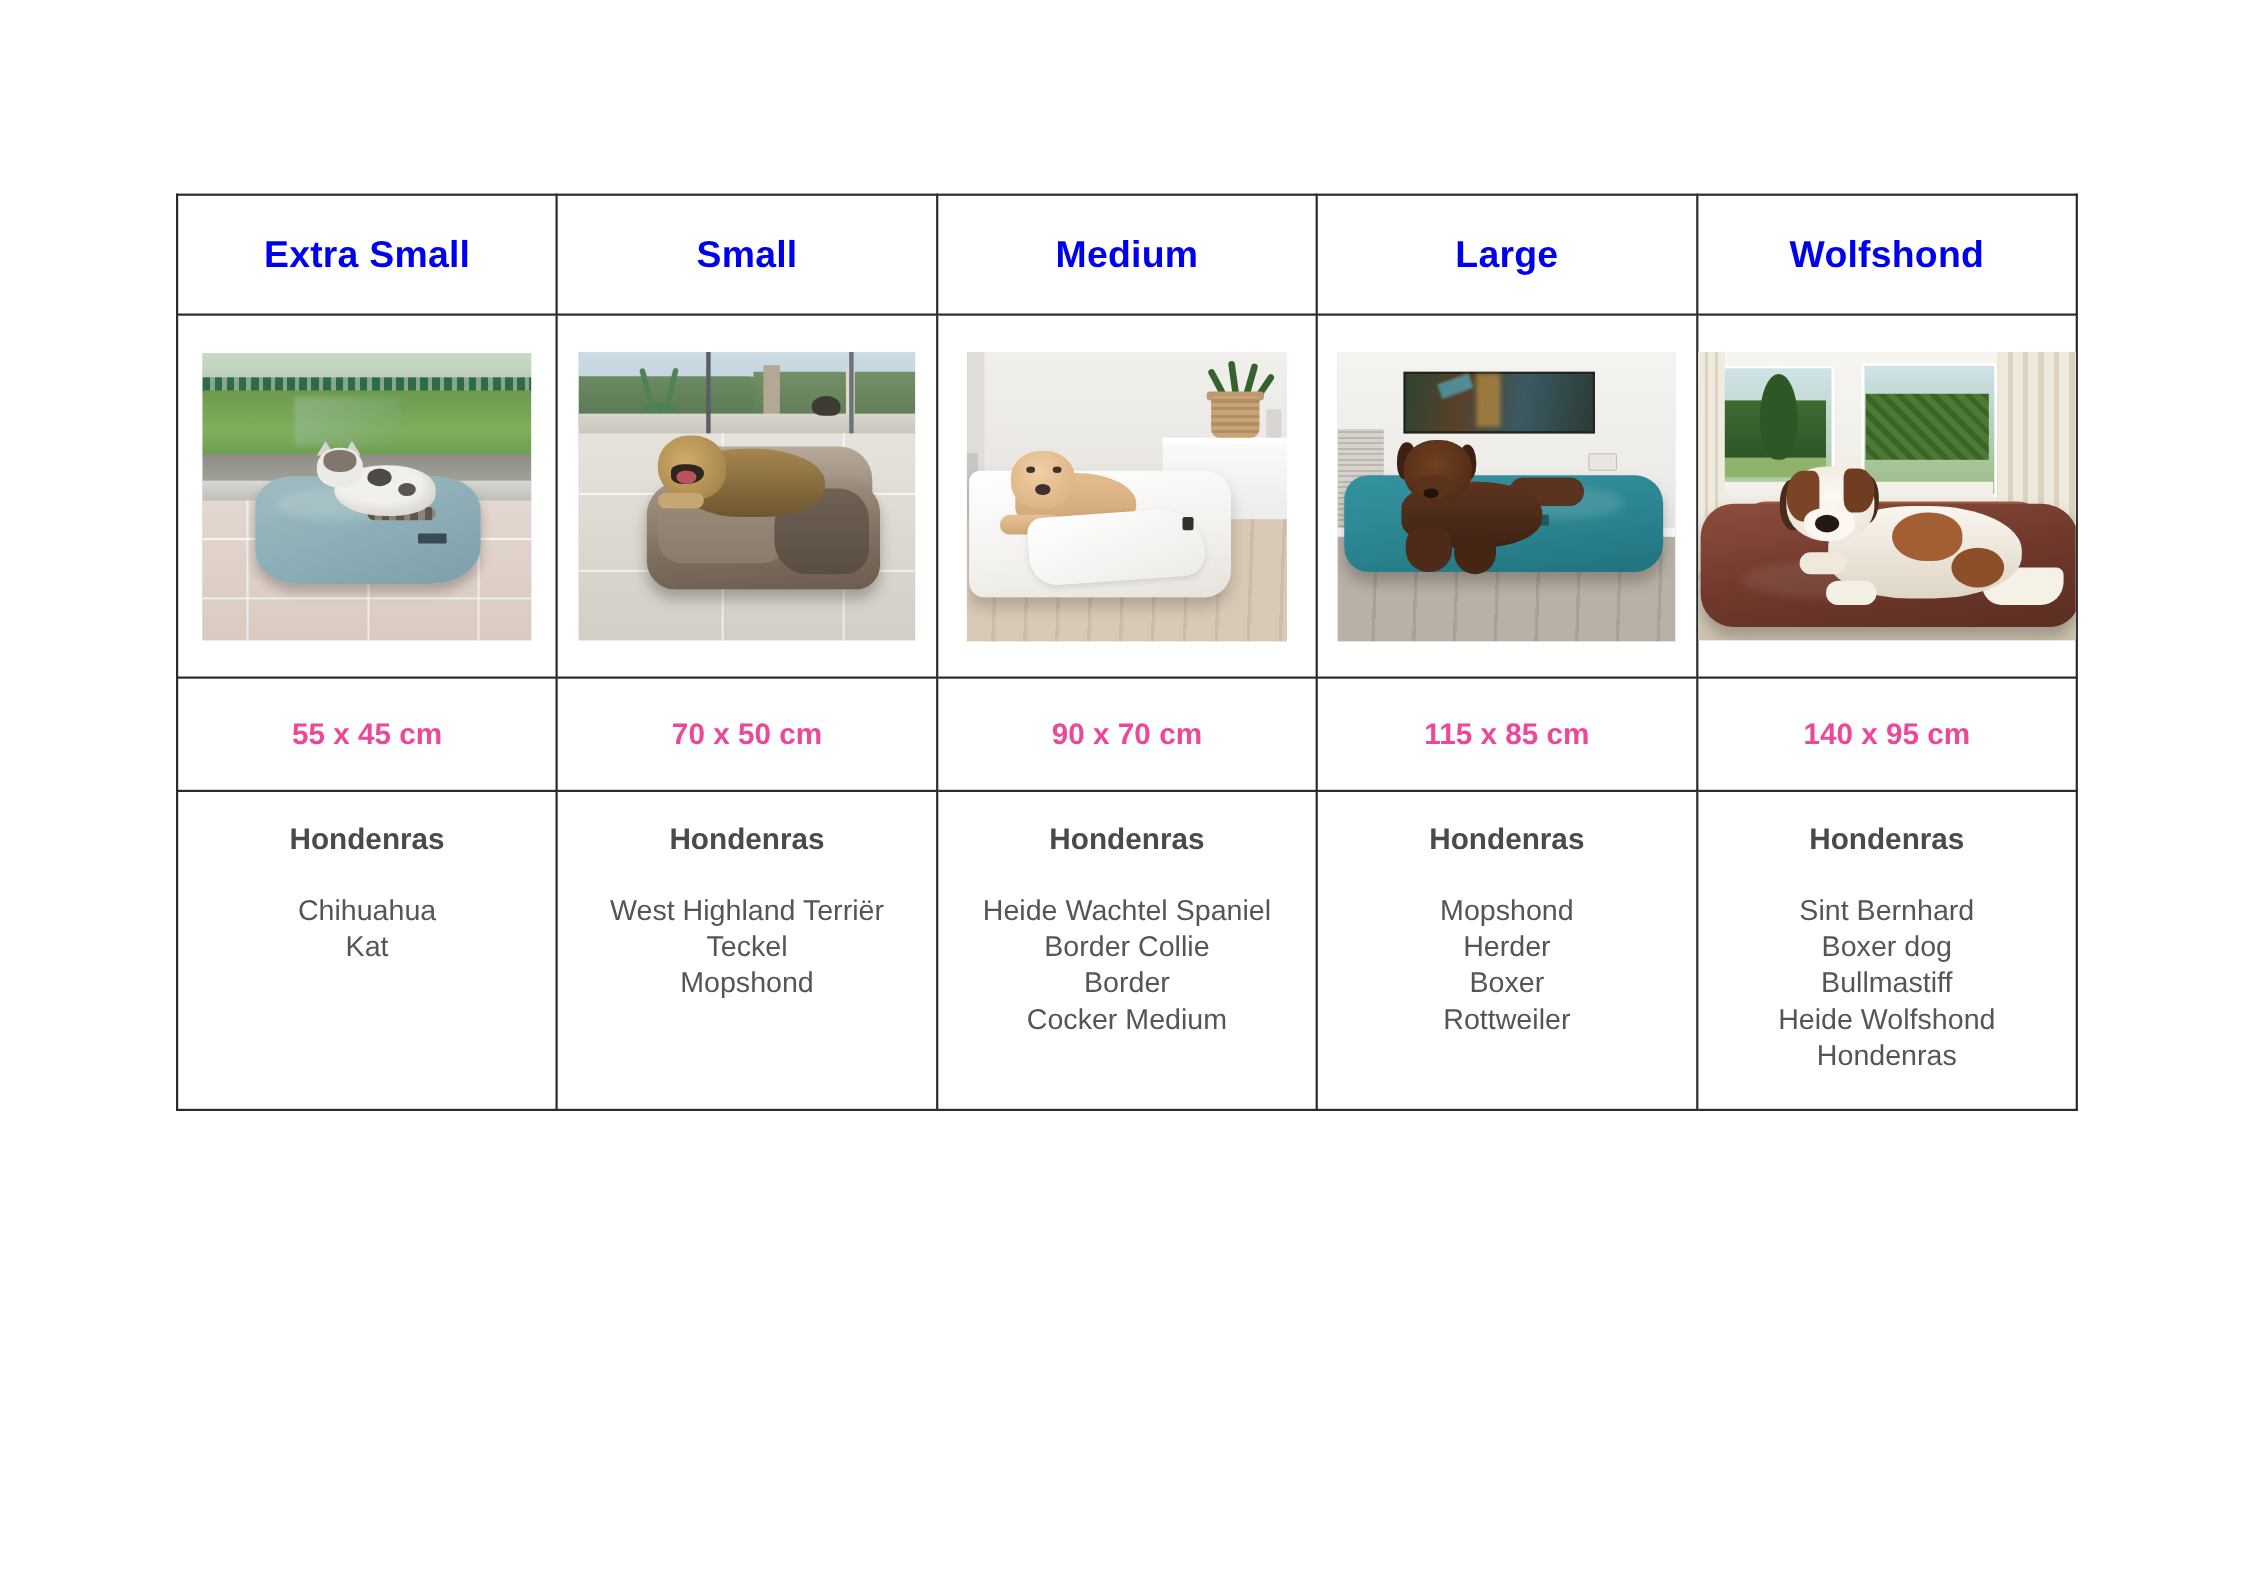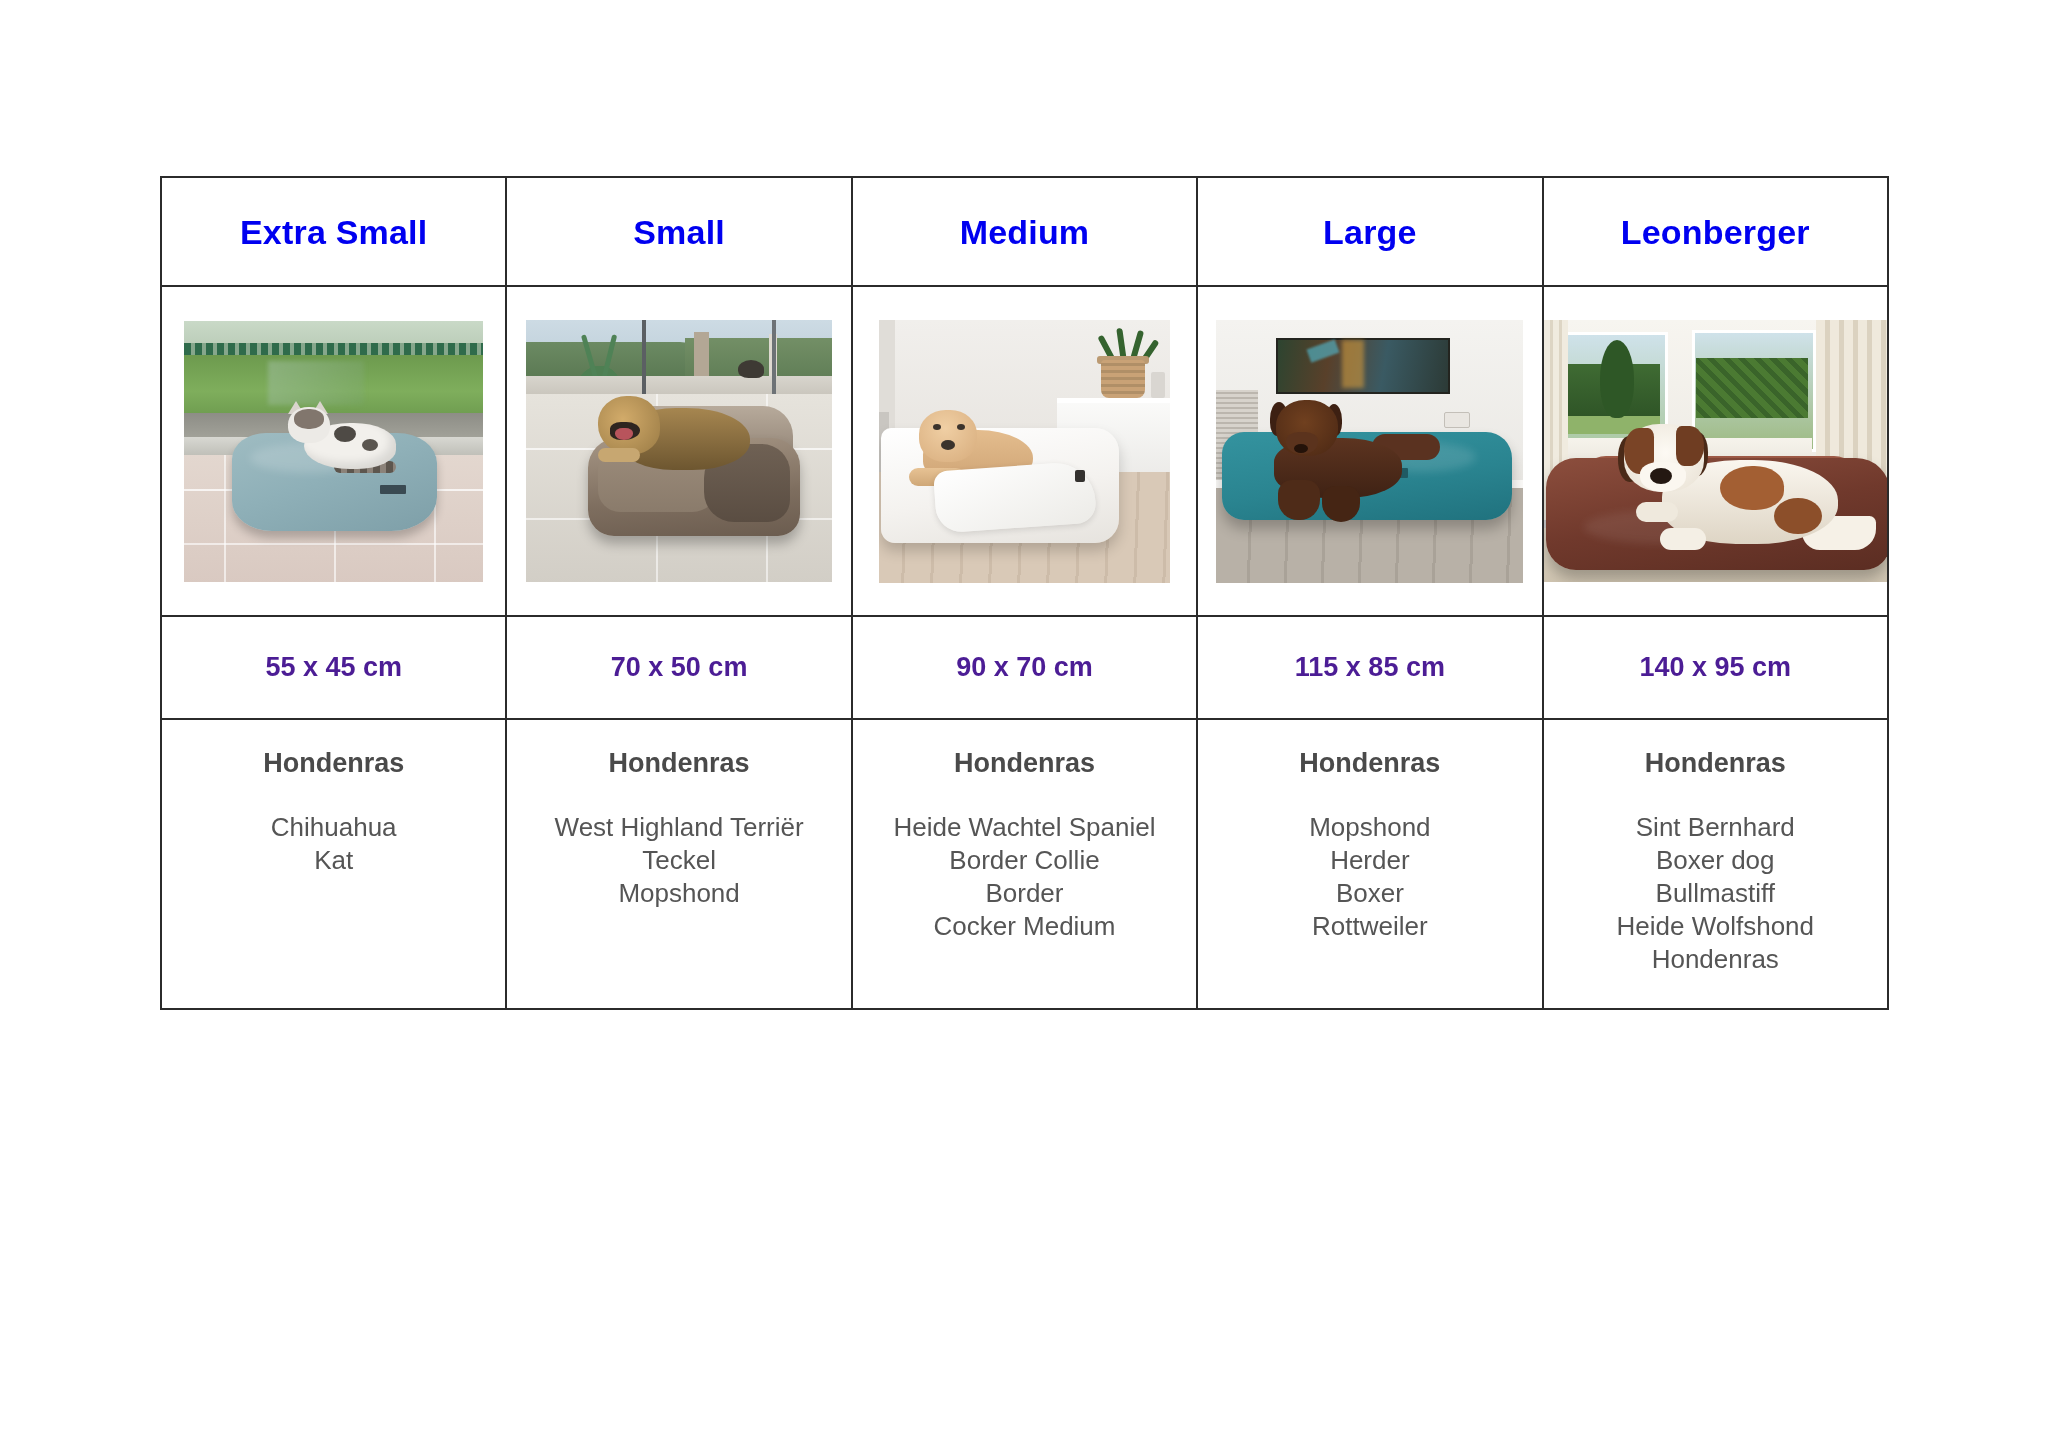--- a/index.html
+++ b/index.html
@@ -249,21 +249,21 @@
   .xl-nose  { left:106px; top:148px; width:22px; height:16px; background:#241812; border-radius:50%; }
   .xl-paw1  { left:116px; top:208px; width:46px; height:22px; background:#f4efe5; border-radius:14px; }
   .xl-paw2  { left:92px; top:182px; width:42px; height:20px; background:#efe9dd; border-radius:12px; }
   .xl-ftail { left:258px; top:196px; width:74px; height:34px; background:#f6f1e7; border-radius:20px 8px 26px 22px; }
 
   
   .row-dims td { height: 101px; }
   .dims-label {
     font-size: 27px;
     font-weight: bold;
-    color: #4c1d95;
+    color: #ec4899;
     line-height: 1;
   }
 
   
   .row-breeds td {
     height: 288px;
     vertical-align: top;
   }
   .breeds-cell {
     padding-top: 30px;
@@ -301,21 +301,21 @@
       <td>
         <div class="head-label">Small</div>
       </td>
       <td>
         <div class="head-label">Medium</div>
       </td>
       <td>
         <div class="head-label">Large</div>
       </td>
       <td>
-        <div class="head-label">Leonberger</div>
+        <div class="head-label">Wolfshond</div>
       </td>
     </tr>
 
     <tr class="row-photo">
 
       <td>
         <div class="photo-wrap">
           <div class="photo ph-xs">
             <div class="layer xs-sky"></div>
             <div class="layer xs-fence"></div>

